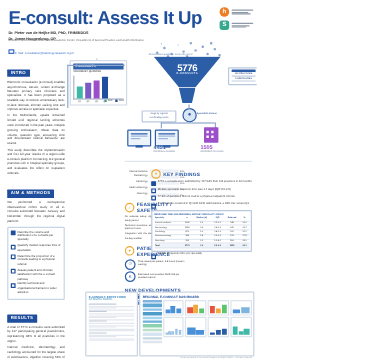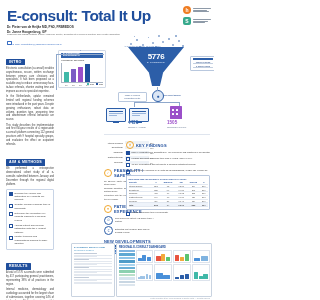--- a/index.html
+++ b/index.html
@@ -168,21 +168,21 @@
   .footer-note{position:absolute;right:4px;bottom:1.5px;font-size:1.7px;color:#9aa4b2;}
 
   .divider{position:absolute;background:#dfe5ee;}
 </style>
 </head>
 <body>
 
 <div class="poster">
 
   <div class="header">
-    <div class="title">E-consult: Total It Up</div>
+    <div class="title">E-consult: Assess It Up</div>
     <div class="authors">
       <div>Dr. Pieter van de Heijke MD, PhD, FRIM/EDOS</div>
       <div>Dr. Jonne Hoogenbrug, GP</div>
     </div>
     <div class="affil">Research and CORE Institute &amp; Trial Academic Centre, Department of General Practice and Health Informatics</div>
     <div class="contact">
       <span class="dot"></span><span>E-mail: consultation@radiologyresearch.org.nl</span>
     </div>
 
     <div class="logos">

